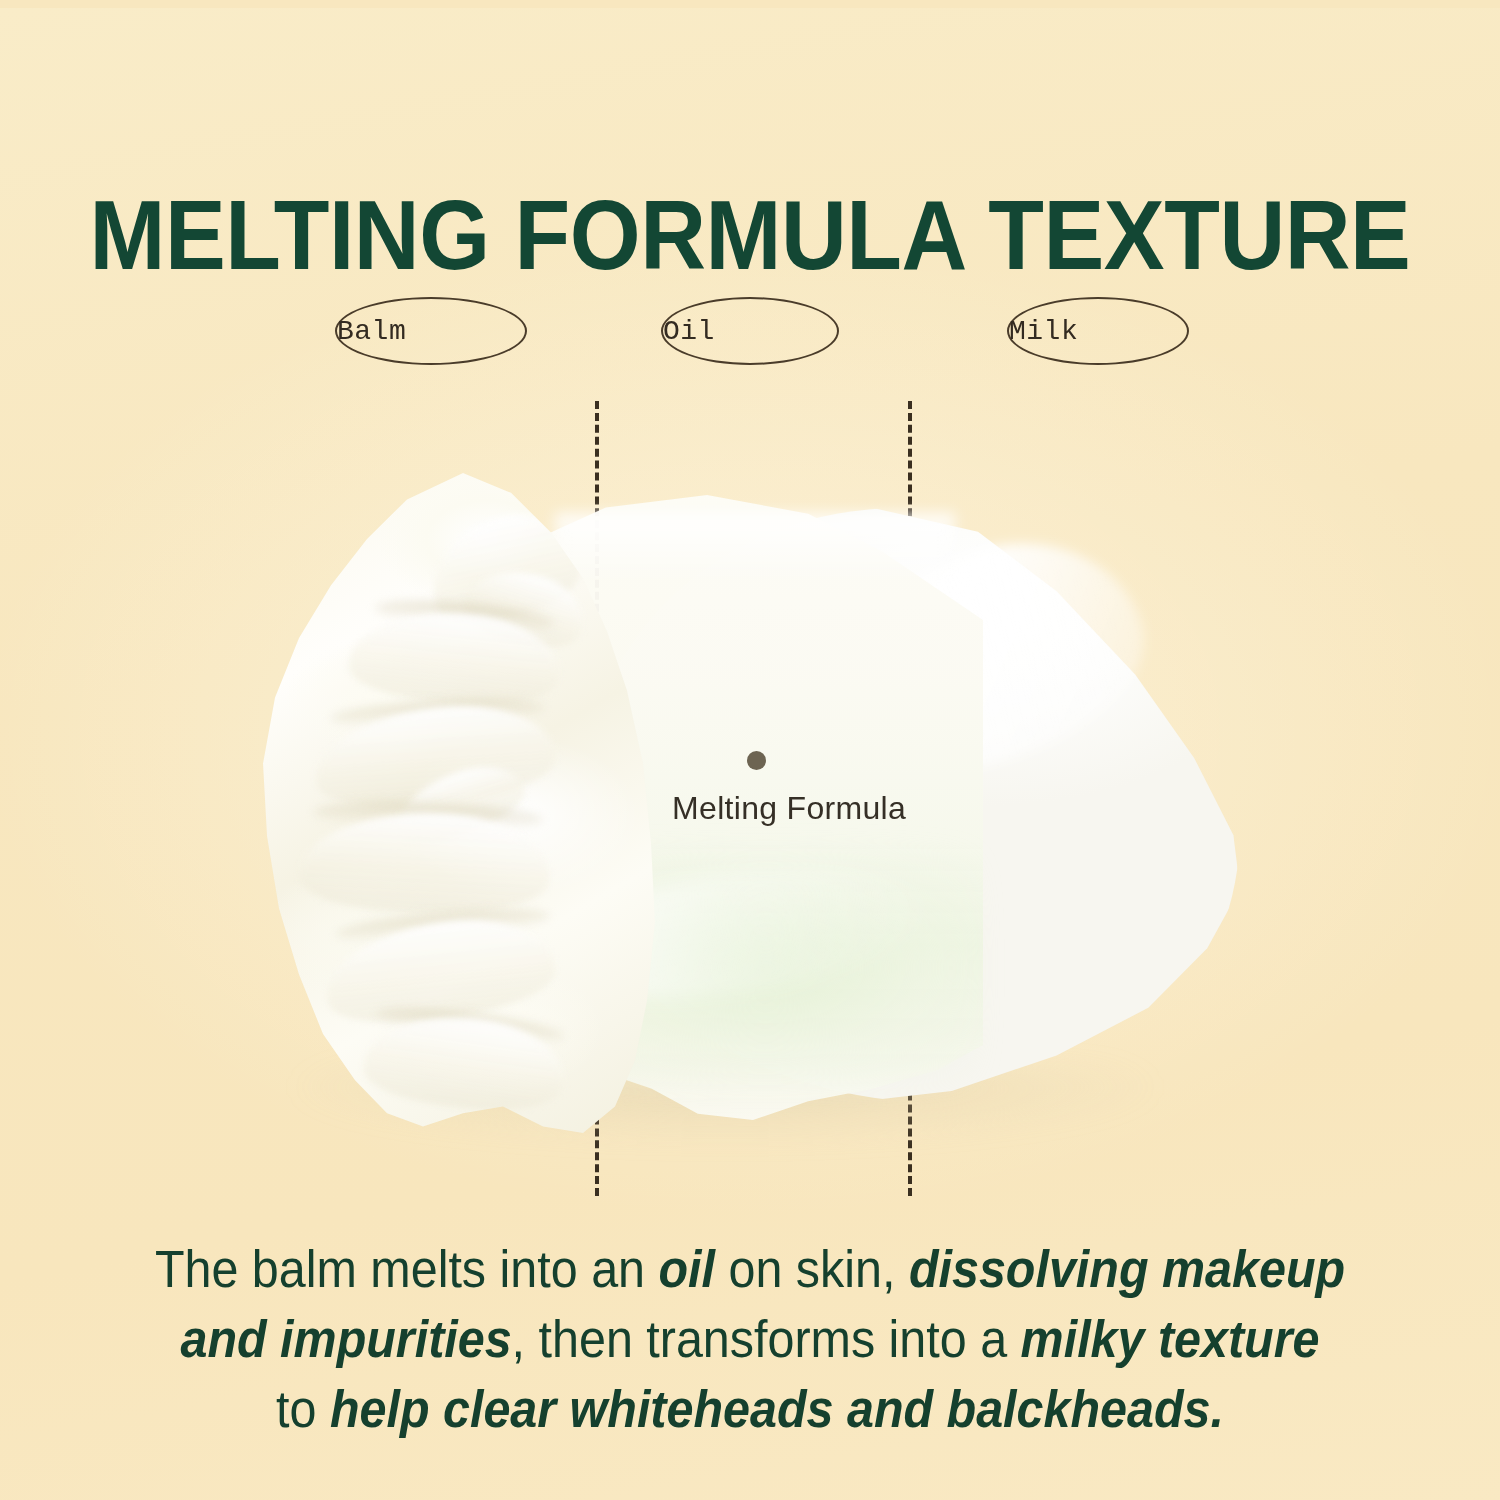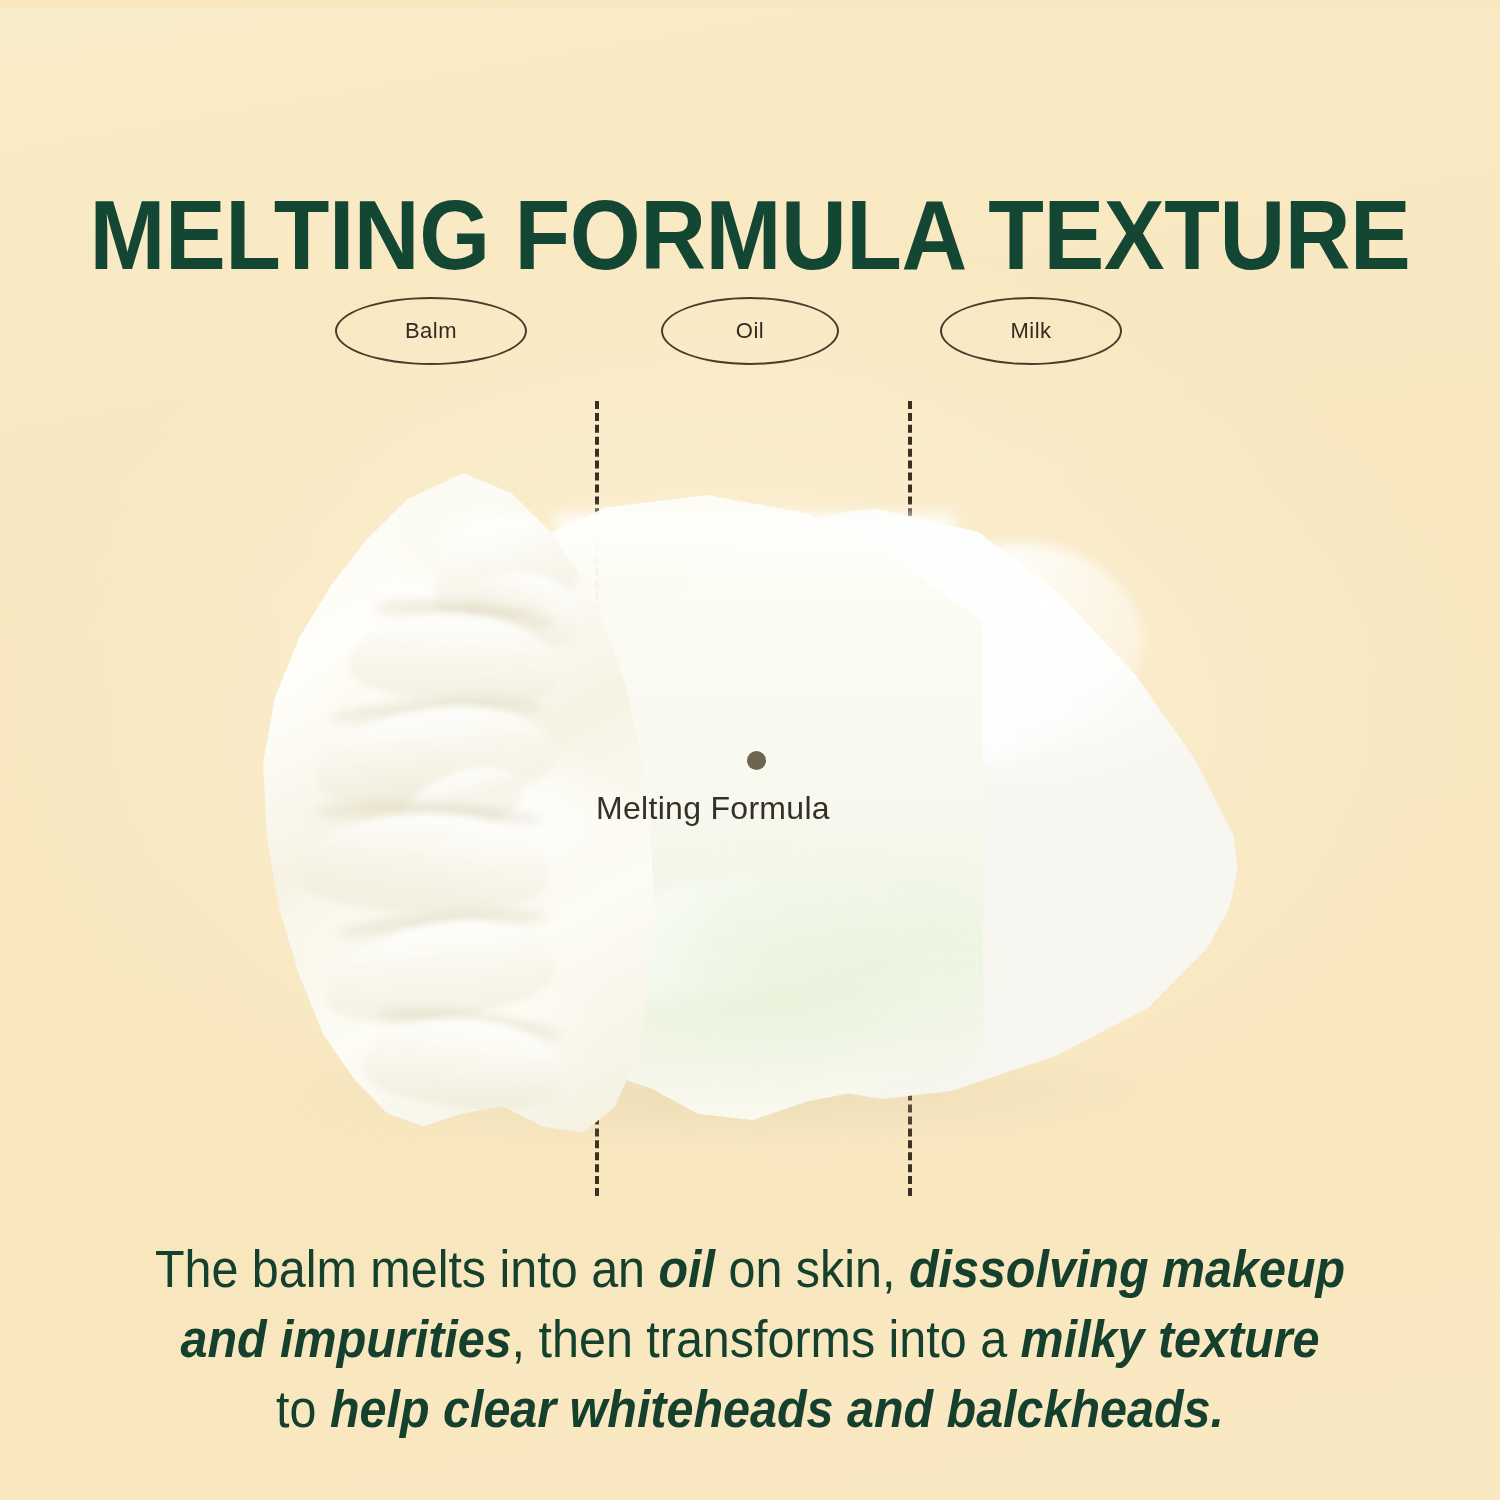--- a/index.html
+++ b/index.html
@@ -44,31 +44,30 @@
   }
 
   
   .pill {
     position: absolute;
     border: 2px solid #4a3c2a;
     border-radius: 50%;
     box-sizing: border-box;
     display: flex;
     align-items: center;
-    justify-content: center;
     color: #332b21;
-    font-size: 22px;
-    font-family: Liberation Sans, sans-serif;
+    font-size: 28px;
+    font-family: Liberation Mono, monospace;
     font-weight: 400;
     letter-spacing: 0.5px;
     background: transparent;
   }
   .pill-balm { left: 335px; top: 289px; width: 192px; height: 68px; }
   .pill-oil  { left: 661px; top: 289px; width: 178px; height: 68px; }
-  .pill-milk { left: 940px; top: 289px; width: 182px; height: 68px; }
+  .pill-milk { left: 1007px; top: 289px; width: 182px; height: 68px; }
 
   
   .divider {
     position: absolute;
     top: 393px;
     width: 0;
     height: 795px;
     border-left: 4px dashed #3a2f20;
   }
   .divider-1 { left: 595px; }
@@ -235,21 +234,21 @@
     width: 19px;
     height: 19px;
     border-radius: 50%;
     background: #6d6452;
   }
   .anno-label {
     position: absolute;
     left: 596px;
     top: 782px;
     width: 310px;
-    text-align: left;
+    text-align: right;
     color: #352f26;
     font-size: 32px;
     letter-spacing: 0.3px;
     font-family: "Liberation Sans", sans-serif;
   }
 
   
   .caption {
     position: absolute;
     left: 90px;

